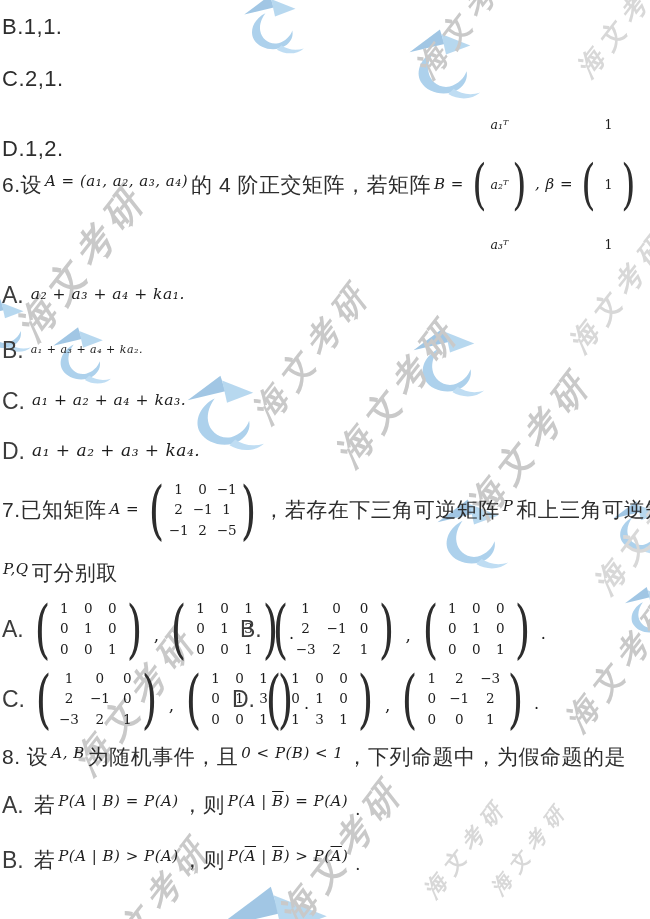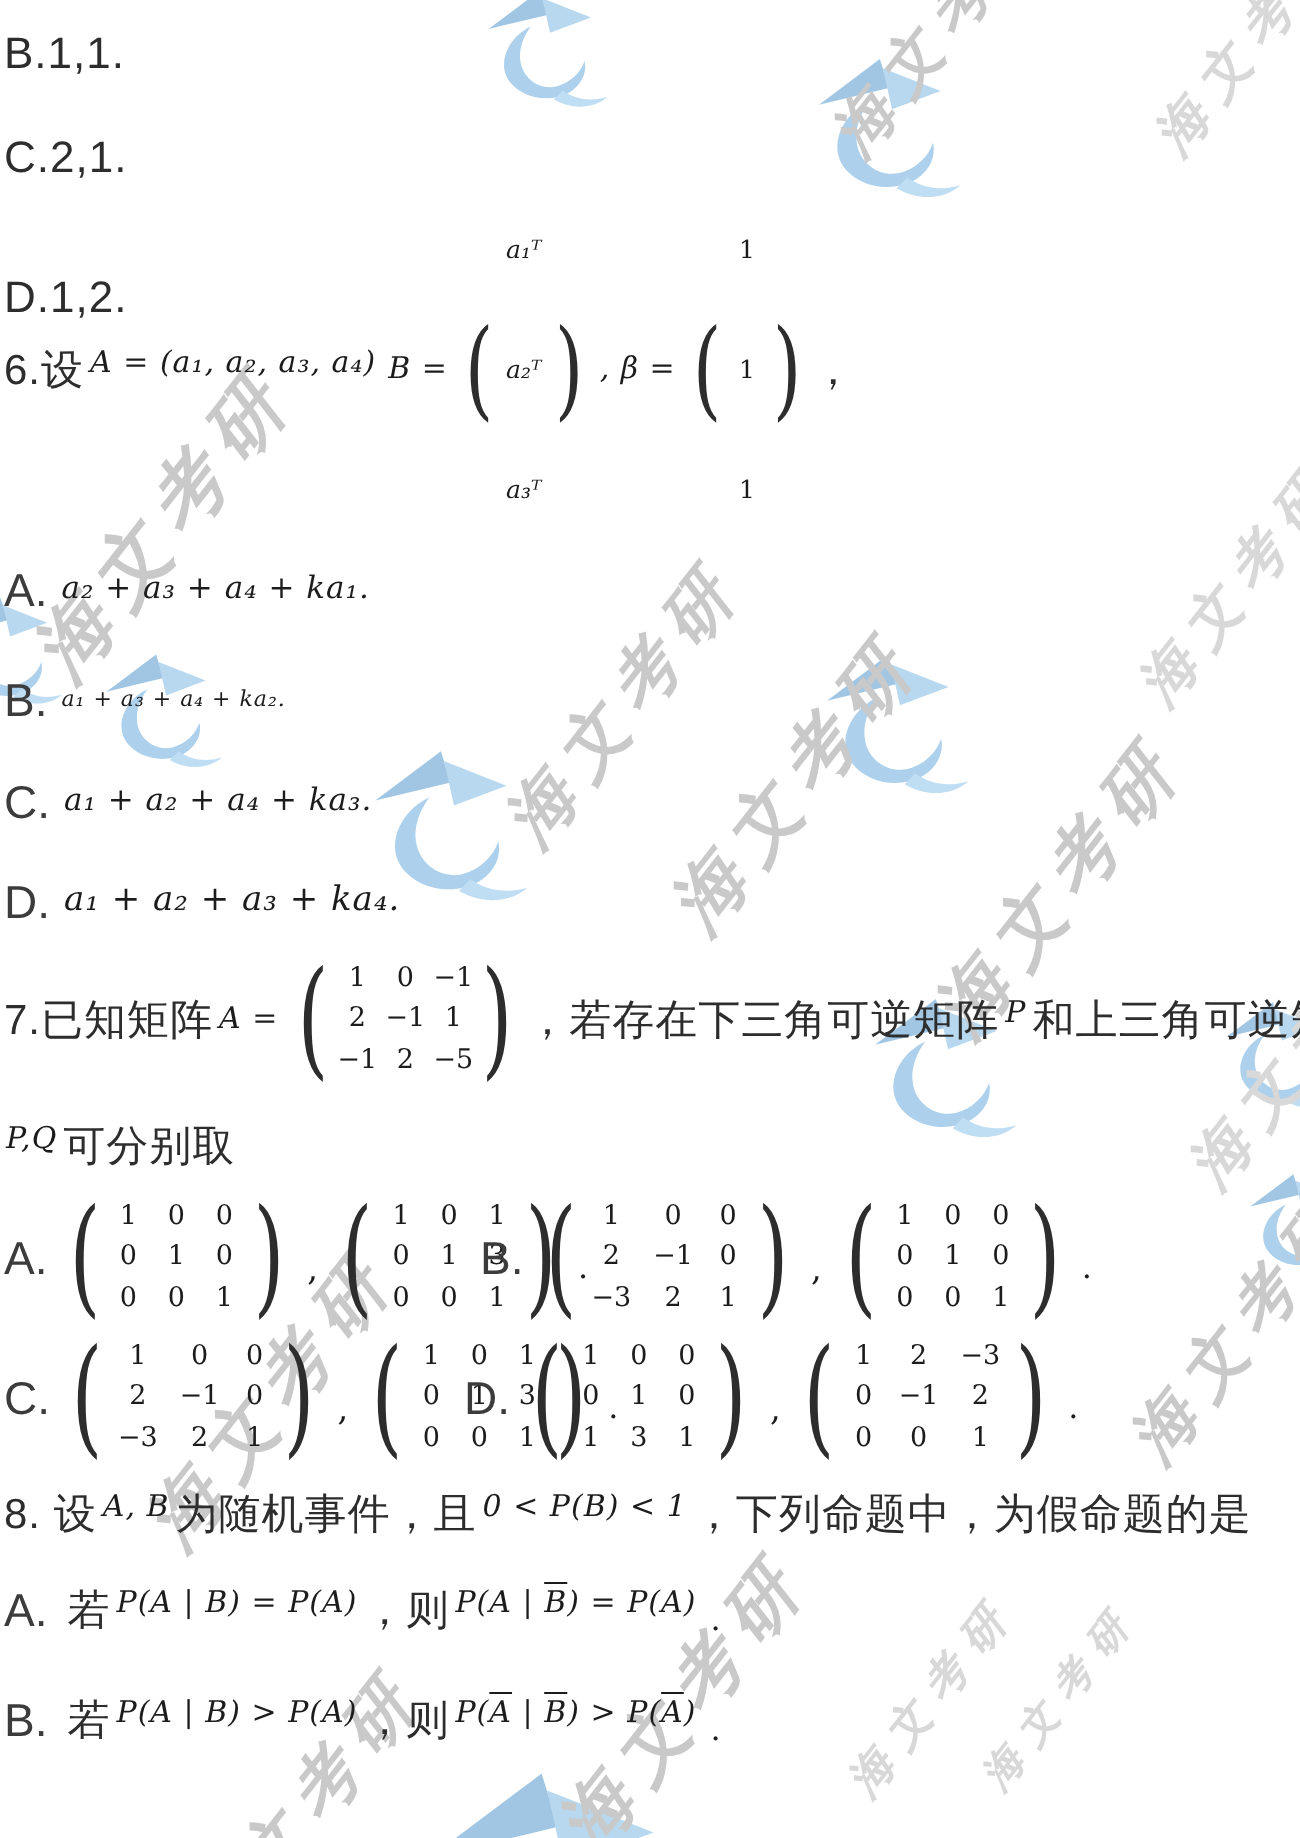--- a/index.html
+++ b/index.html
@@ -115,20 +115,21 @@
   <div class="line" style="left:2px;top:66px">
       <span class="zh" style="font-size:22px;font-weight:400">C.2,1.</span>
     </div>
   <div class="line" style="left:2px;top:136px">
       <span class="zh" style="font-size:22px;font-weight:400">D.1,2.</span>
     </div>
 
   <div class="line" style="left:2px;top:148px;height:74px">
     <span class="zh">6.设</span>
     <span class="math">A = (a₁, a₂, a₃, a₄)</span>
+    <span class="zh">的 4 阶正交矩阵，若矩阵</span>
     <span class="math flat">B =</span>
     <span class="matrix m-q6">
         <span class="paren">(</span>
         <span class="mrows" style="grid-template-columns: repeat(1, auto);">
           <span class="mcell it">a₁ᵀ</span>
           <span class="mcell it">a₂ᵀ</span>
           <span class="mcell it">a₃ᵀ</span>
         </span>
         <span class="paren">)</span>
       </span>

